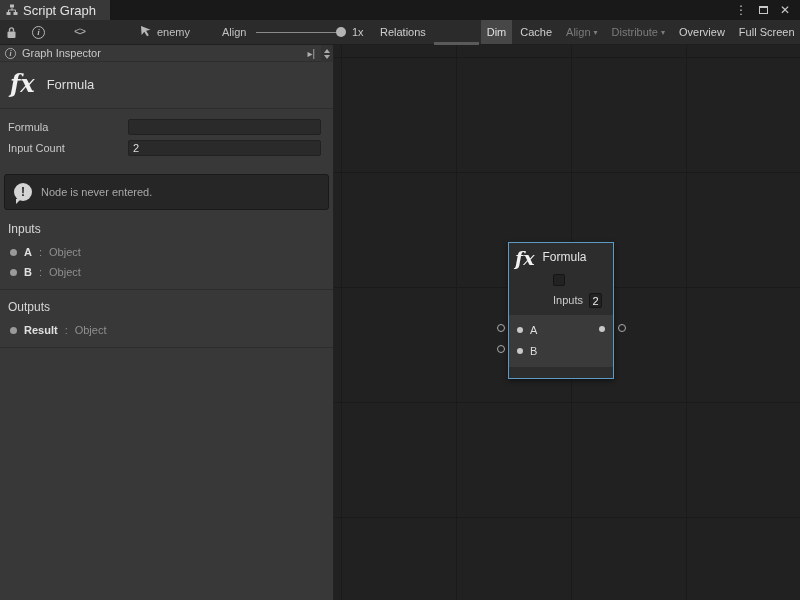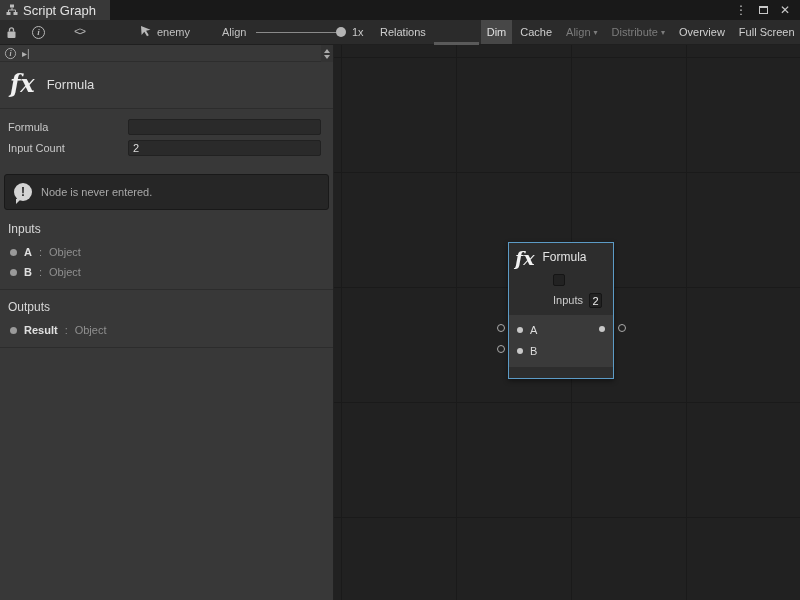--- a/index.html
+++ b/index.html
@@ -241,20 +241,21 @@
     </div>
     <div class="tbtn">Overview</div>
     <div class="tbtn">Full Screen</div>
   </div>
 </div>
 
 <div class="inspector">
 
   <div class="insp-header">
     <span class="icon-circle">i</span>
+    <span class="insp-header-title">Graph Inspector</span>
     <span class="dock-glyph">▸|</span>
     <span class="pane-scroller">
       <span class="tri-up"></span>
       <span class="tri-down"></span>
     </span>
   </div>
 
   <div class="insp-title">
     <span class="fx-glyph">fx</span>
     <span class="insp-title-text">Formula</span>

